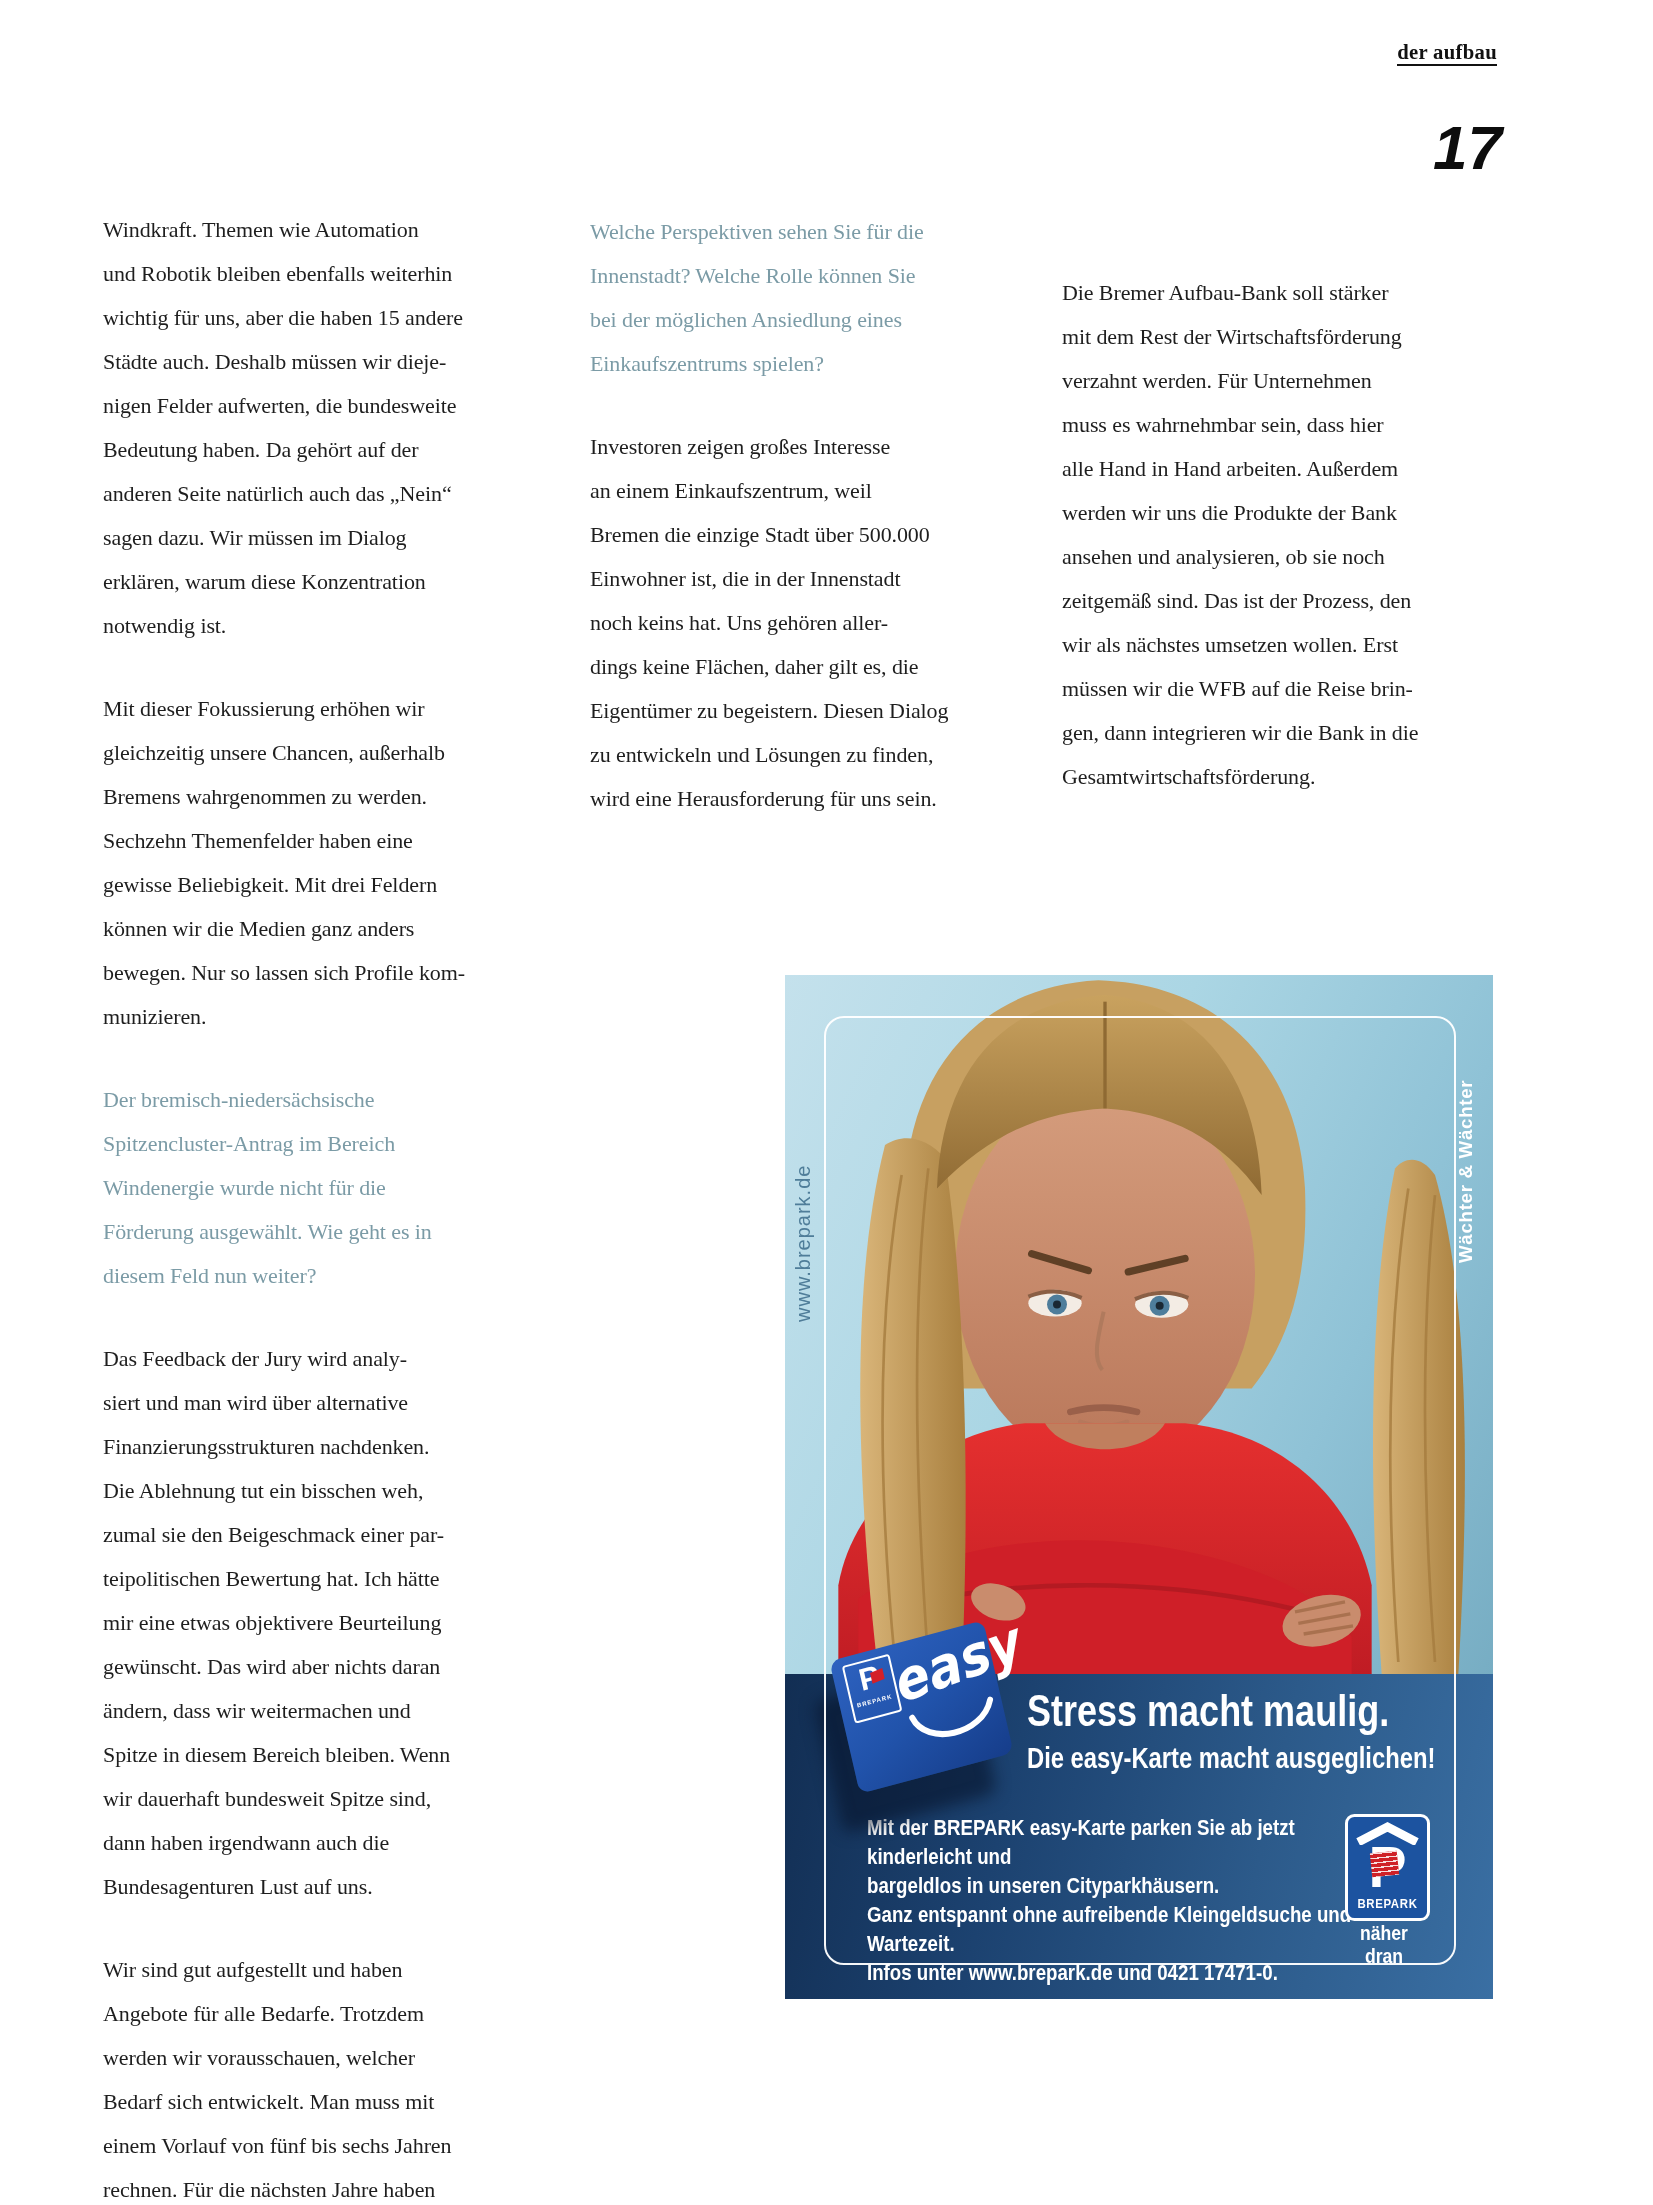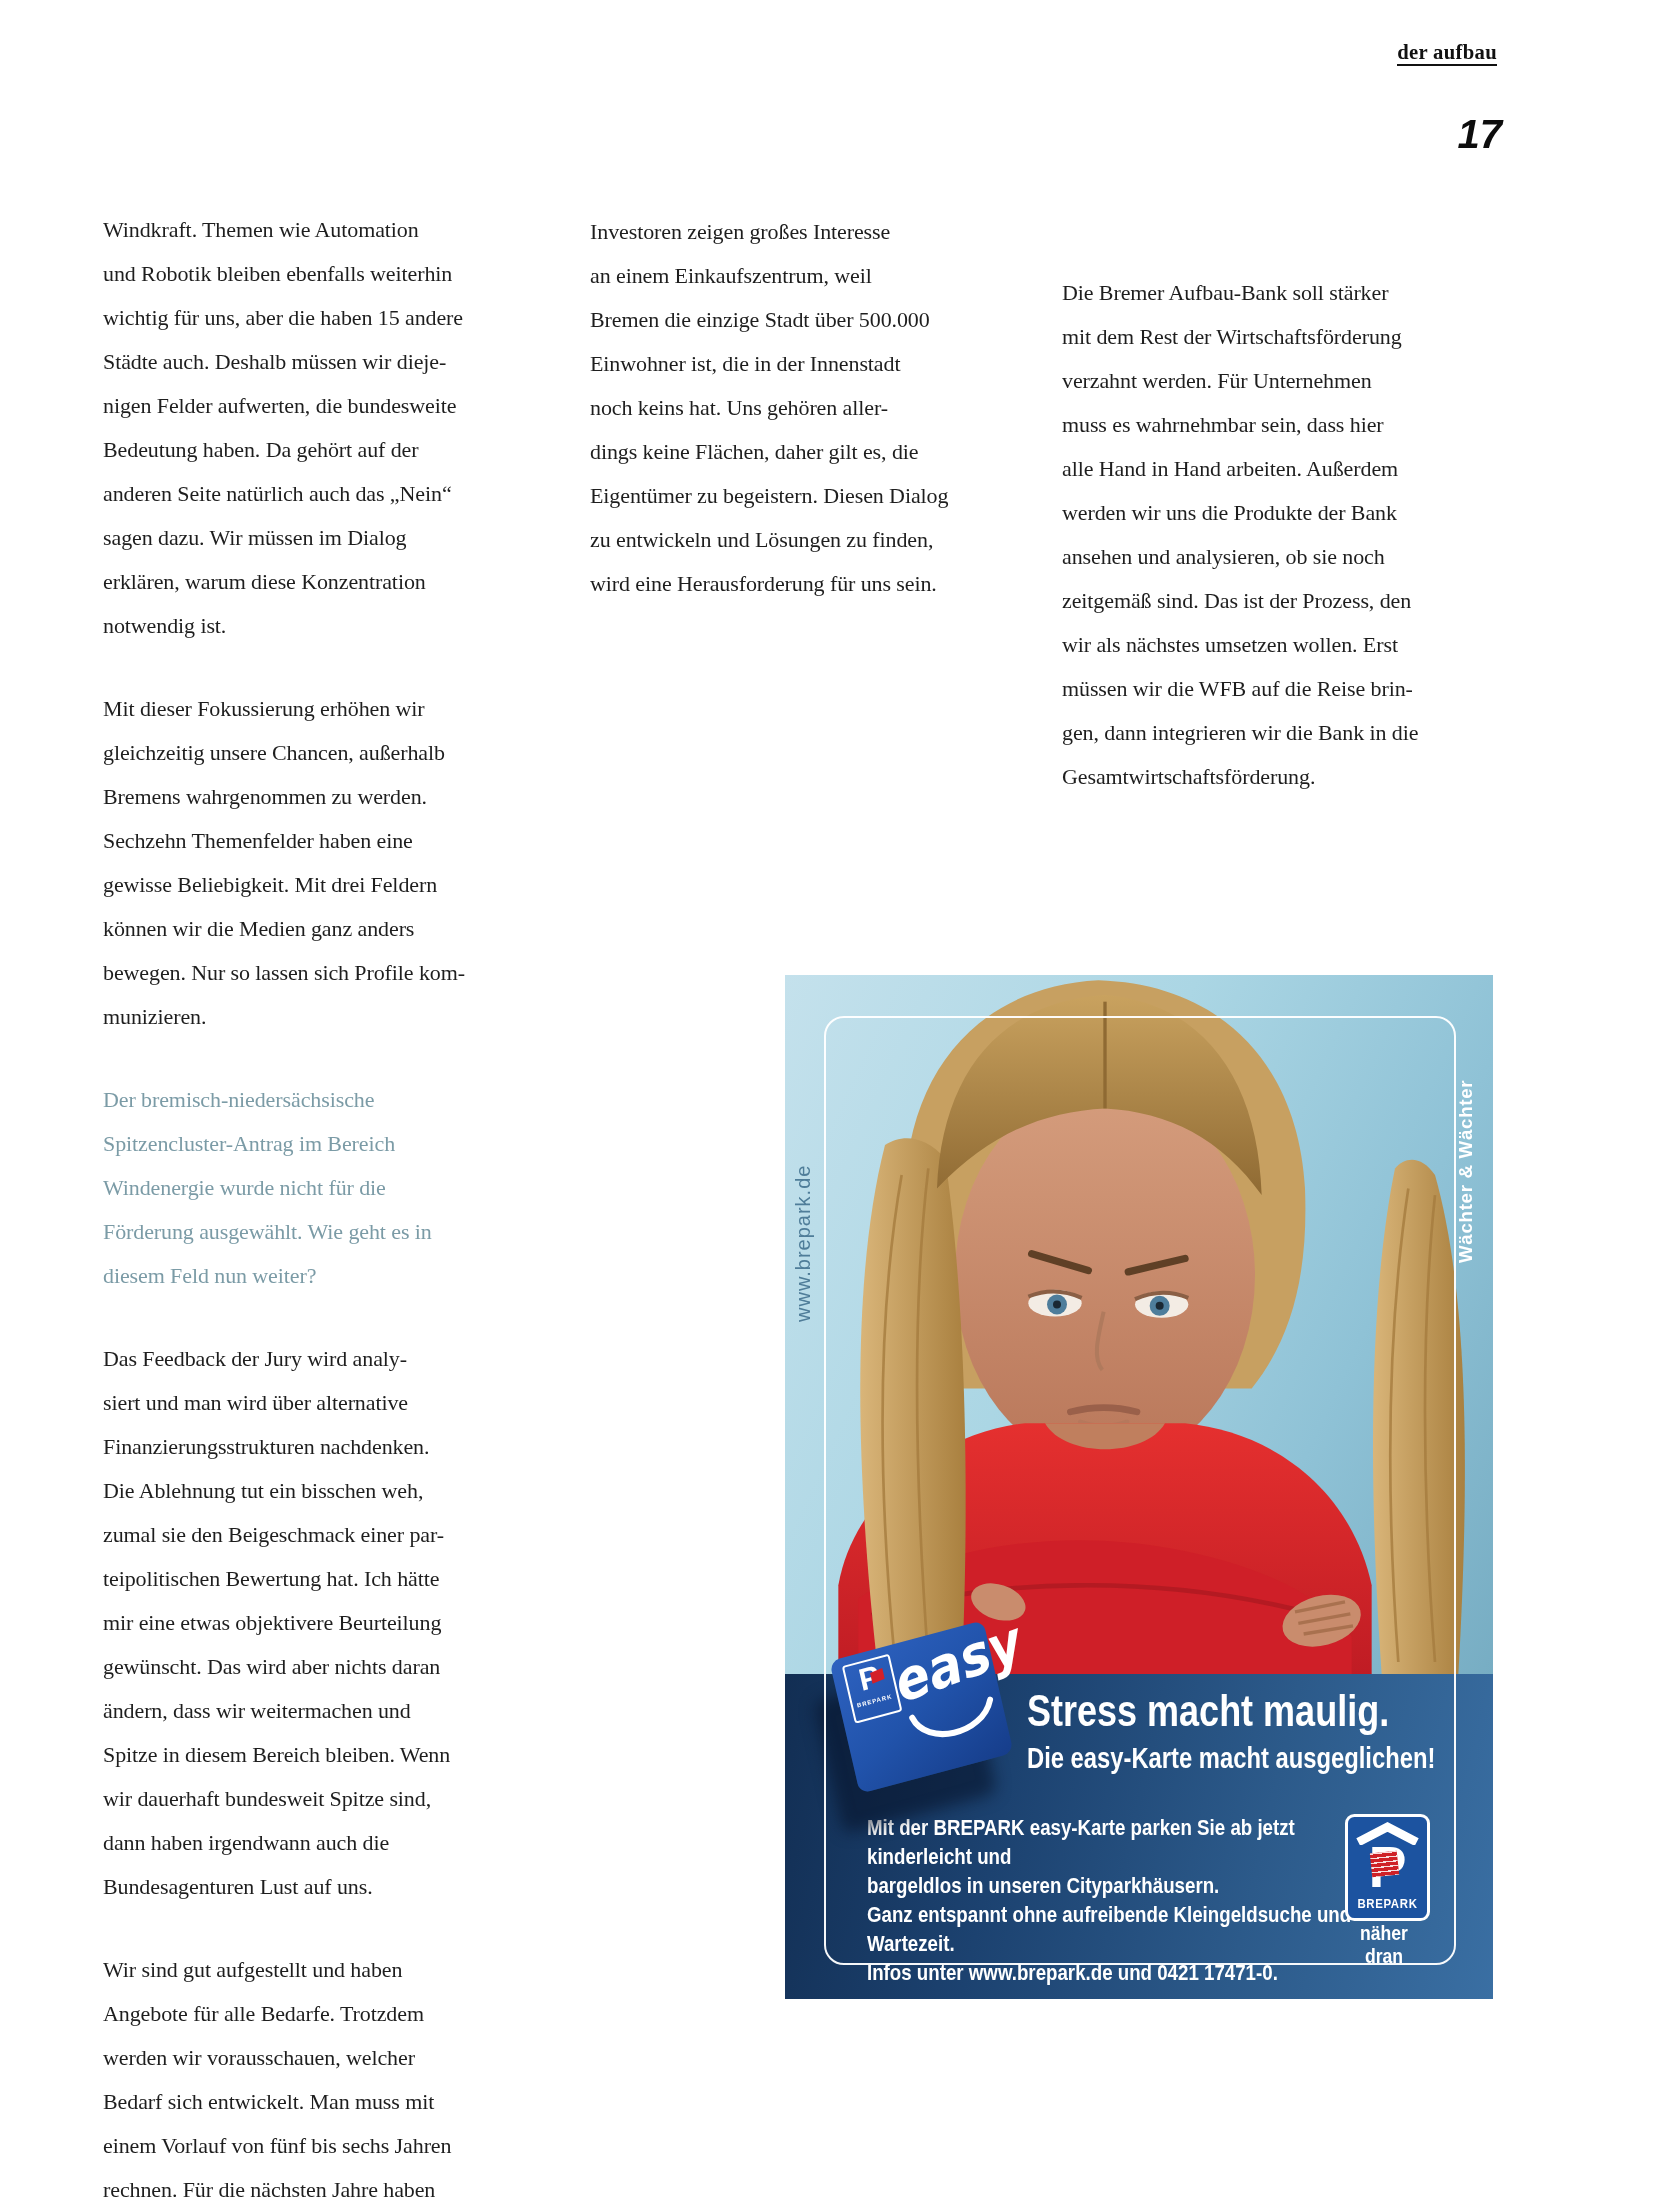--- a/index.html
+++ b/index.html
@@ -2,21 +2,21 @@
 <html style="font-size:10.7px"><head>
 <meta charset="utf-8">
 <style>
   html,body{margin:0;padding:0;background:#e8e8e8;}
   .page{position:relative;width:1654px;height:2205px;background:#ffffff;overflow:hidden;
         font-family:"Liberation Serif",serif;}
   
   .masthead{position:absolute;top:41px;right:157px;font-weight:700;font-size:20.7px;color:#111;
             border-bottom:2px solid #111;padding-bottom:0;letter-spacing:0.3px;}
   .pagenum{position:absolute;top:112px;right:152px;font-family:"Liberation Sans",sans-serif;
-           font-style:italic;font-weight:700;font-size:40px;color:#0d0d0d;}
+           font-style:italic;font-weight:700;font-size:62px;color:#0d0d0d;}
   
   .col{position:absolute;width:461px;}
   .col1{left:103px;top:208px;}
   .col2{left:590px;top:210px;}
   .col3{left:1062px;top:271px;width:453px;}
   .block{white-space:pre-line;font-size:22px;line-height:44px;color:#1e1e1e;
          margin:0 0 39px 0;letter-spacing:-0.1px;}
   .block.question{color:#7b9ba6;}
   
   .ad{position:absolute;left:785px;top:975px;width:708px;height:1024px;overflow:hidden;}
@@ -117,20 +117,24 @@
     <p class="block answer">Wir sind gut aufgestellt und haben
 Angebote für alle Bedarfe. Trotzdem
 werden wir vorausschauen, welcher
 Bedarf sich entwickelt. Man muss mit
 einem Vorlauf von fünf bis sechs Jahren
 rechnen. Für die nächsten Jahre haben
 wir aber genügend Angebote.</p>
   </div>
 
   <div class="col col2">
+    <p class="block question">Welche Perspektiven sehen Sie für die
+Innenstadt? Welche Rolle können Sie
+bei der möglichen Ansiedlung eines
+Einkaufszentrums spielen?</p>
     <p class="block answer">Investoren zeigen großes Interesse
 an einem Einkaufszentrum, weil
 Bremen die einzige Stadt über 500.000
 Einwohner ist, die in der Innenstadt
 noch keins hat. Uns gehören aller-
 dings keine Flächen, daher gilt es, die
 Eigentümer zu begeistern. Diesen Dialog
 zu entwickeln und Lösungen zu finden,
 wird eine Herausforderung für uns sein.</p>
   </div>

